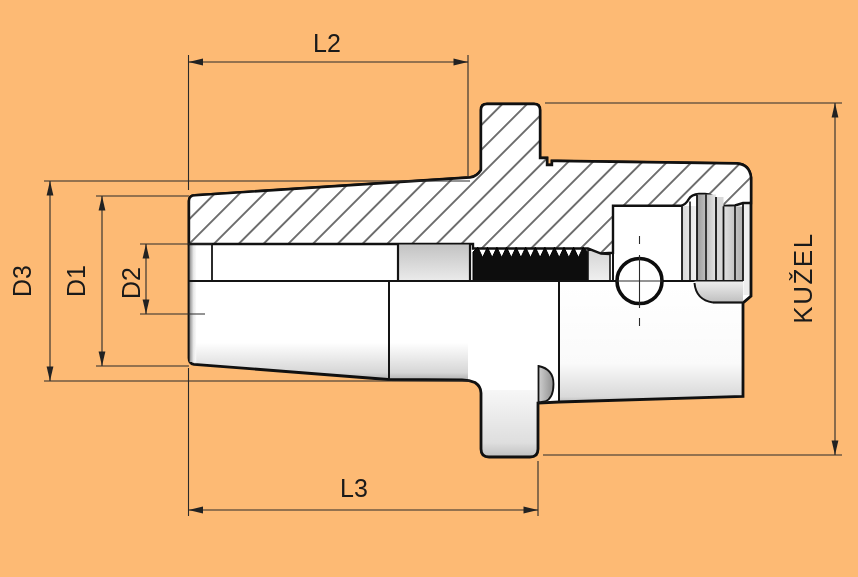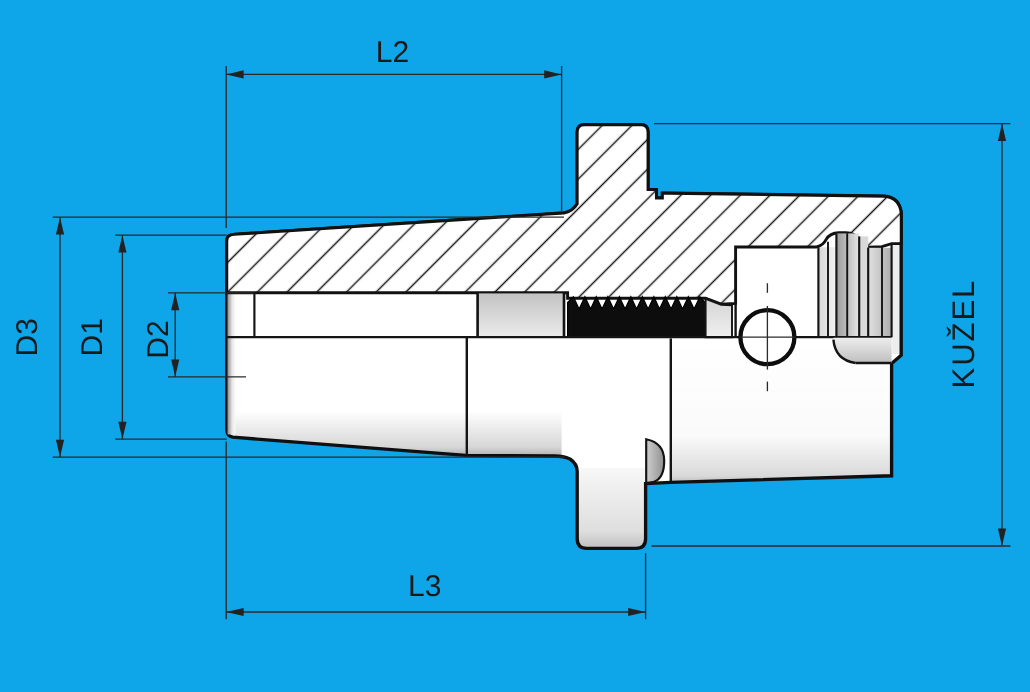--- a/index.html
+++ b/index.html
@@ -1,16 +1,16 @@
 <!DOCTYPE html>
 <html><head>
 <meta charset="utf-8">
 <style>
   html,body{margin:0;padding:0;background:#ffffff;}
-  #stage{width:858px;height:577px;position:relative;background:#0ea5e9;overflow:hidden;}
+  #stage{width:858px;height:577px;position:relative;background:#fdba74;overflow:hidden;}
   svg{display:block;}
   text{font-family:"Liberation Sans","DejaVu Sans",sans-serif;fill:#1a1a1a;}
   .dimtxt{font-size:25px;}
   .kuzeltxt{font-size:26px;letter-spacing:1.5px;}
   .thin{stroke:#2a2a2a;stroke-width:1.1;fill:none;}
   .edge{stroke:#141414;fill:none;}
   .arrow{fill:#222;stroke:none;}
 </style>
 </head>
 <body>

